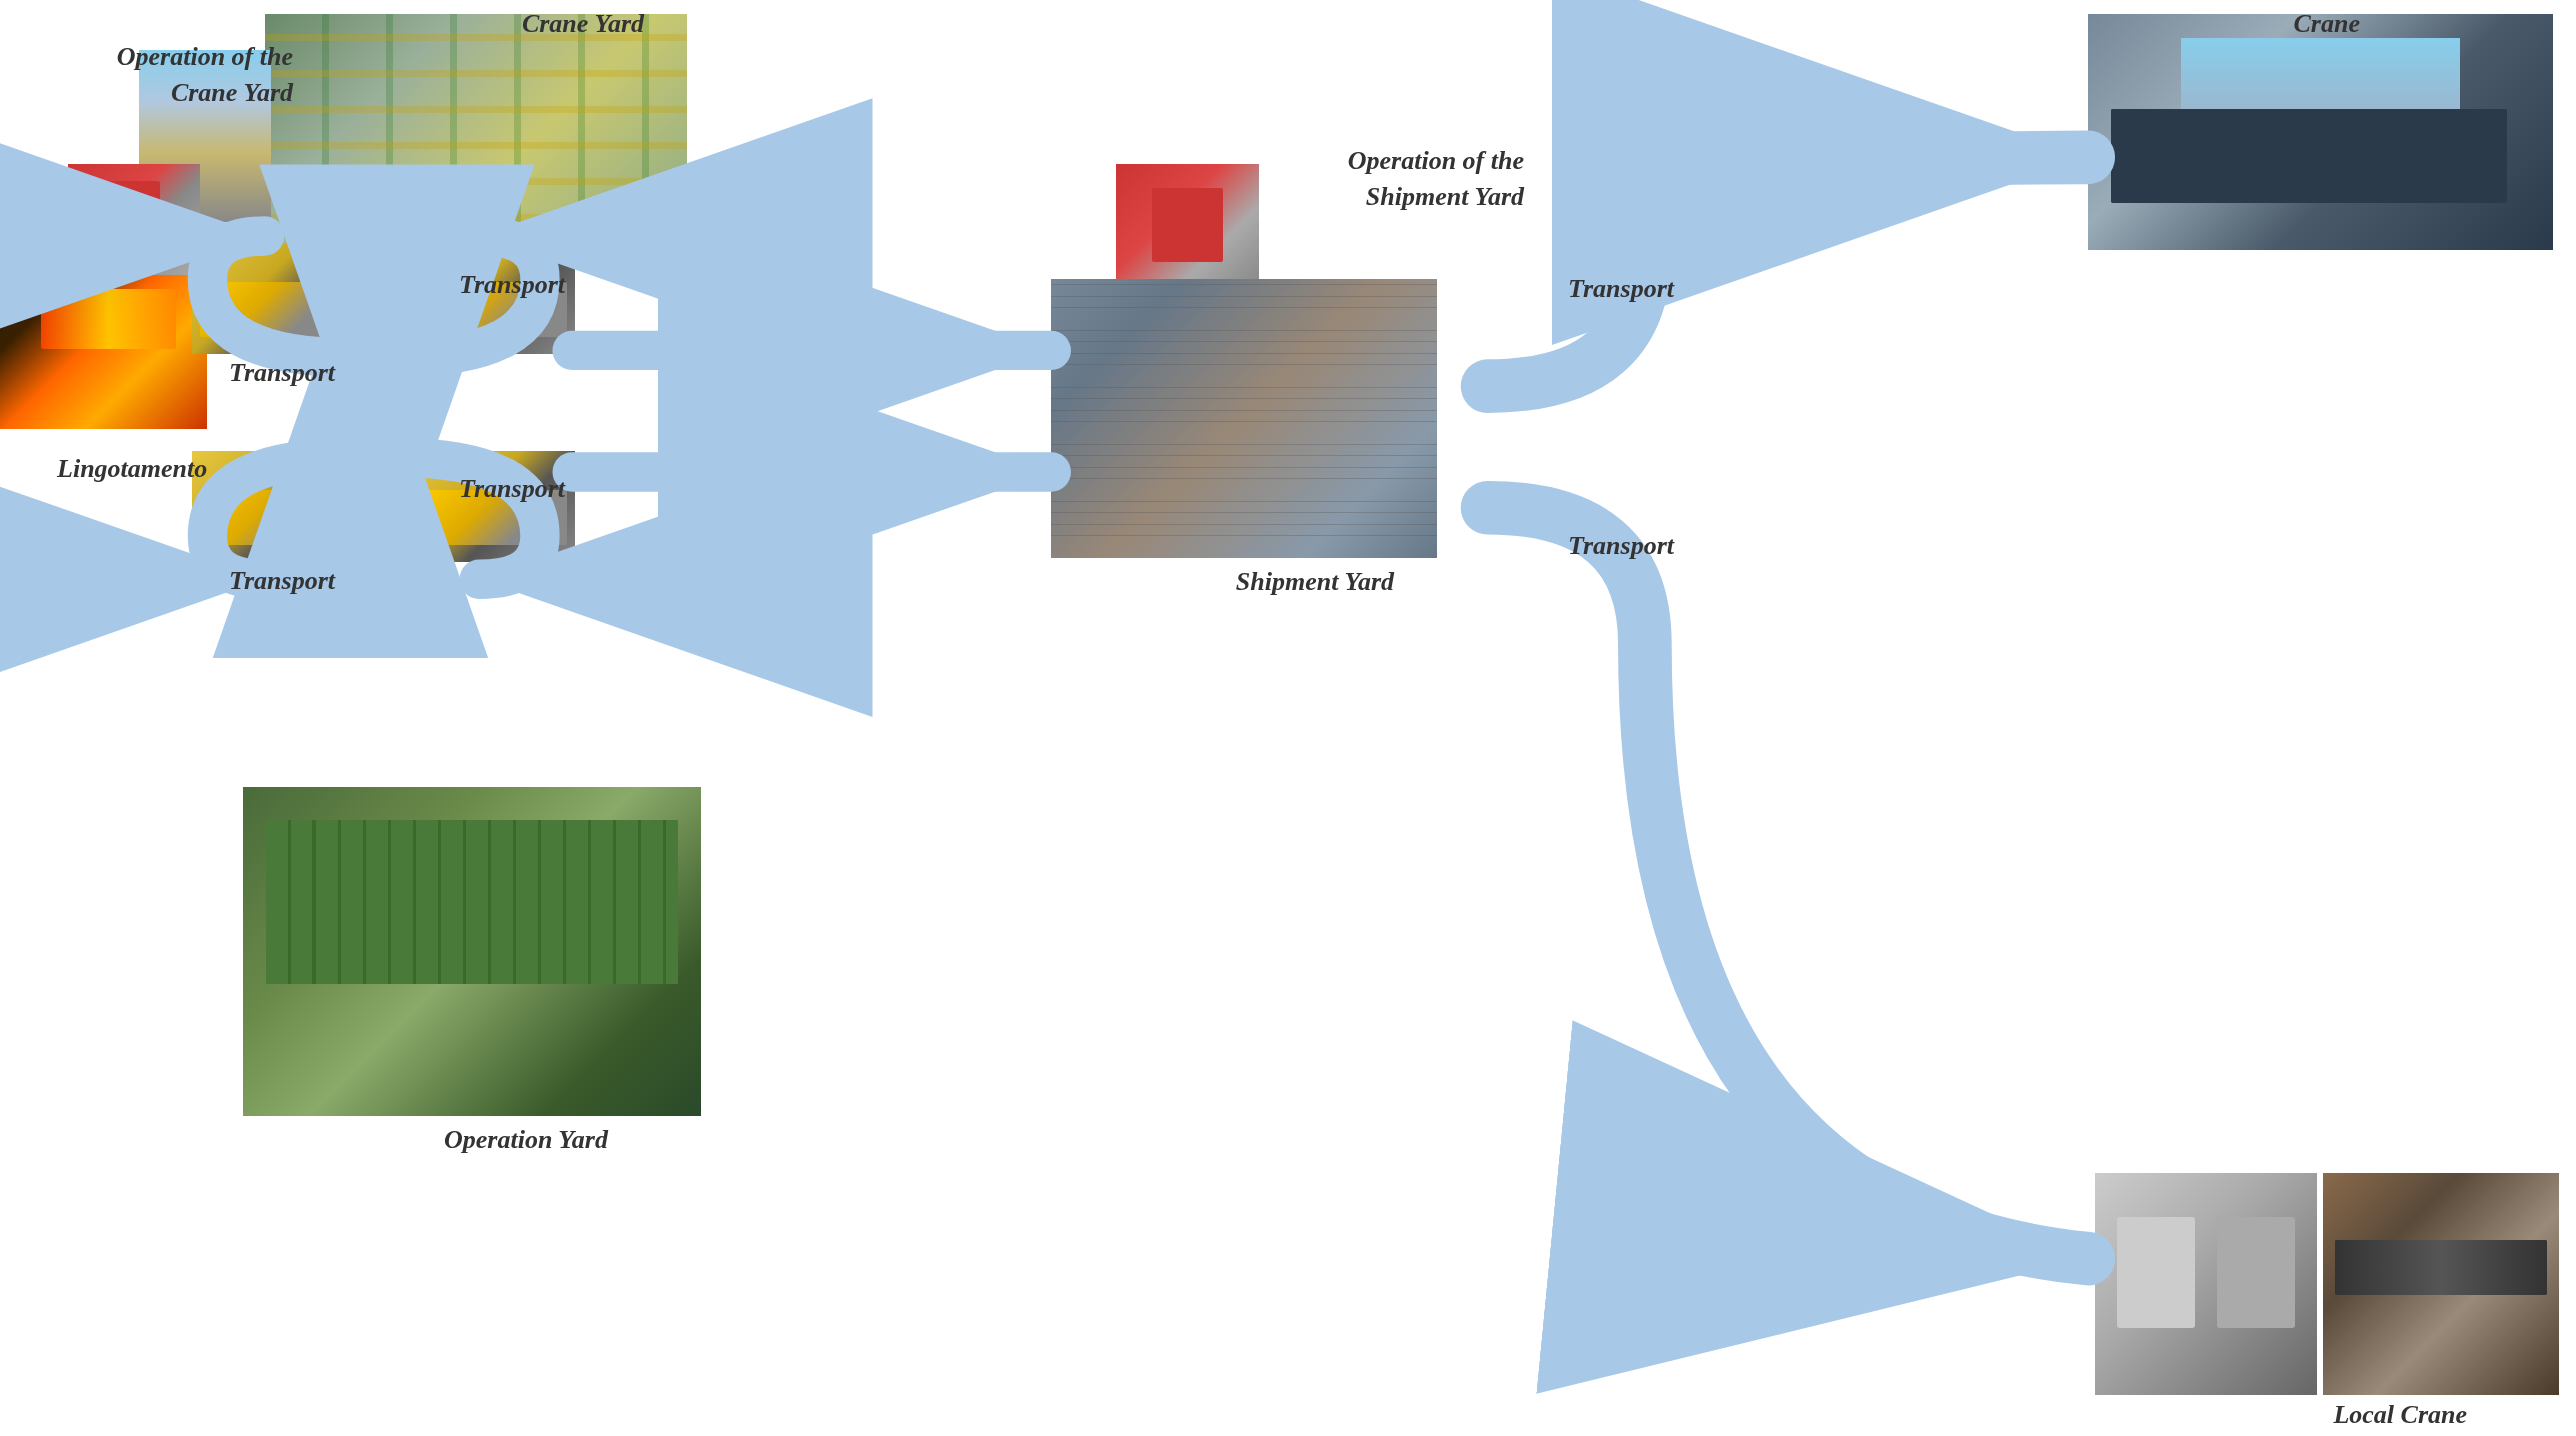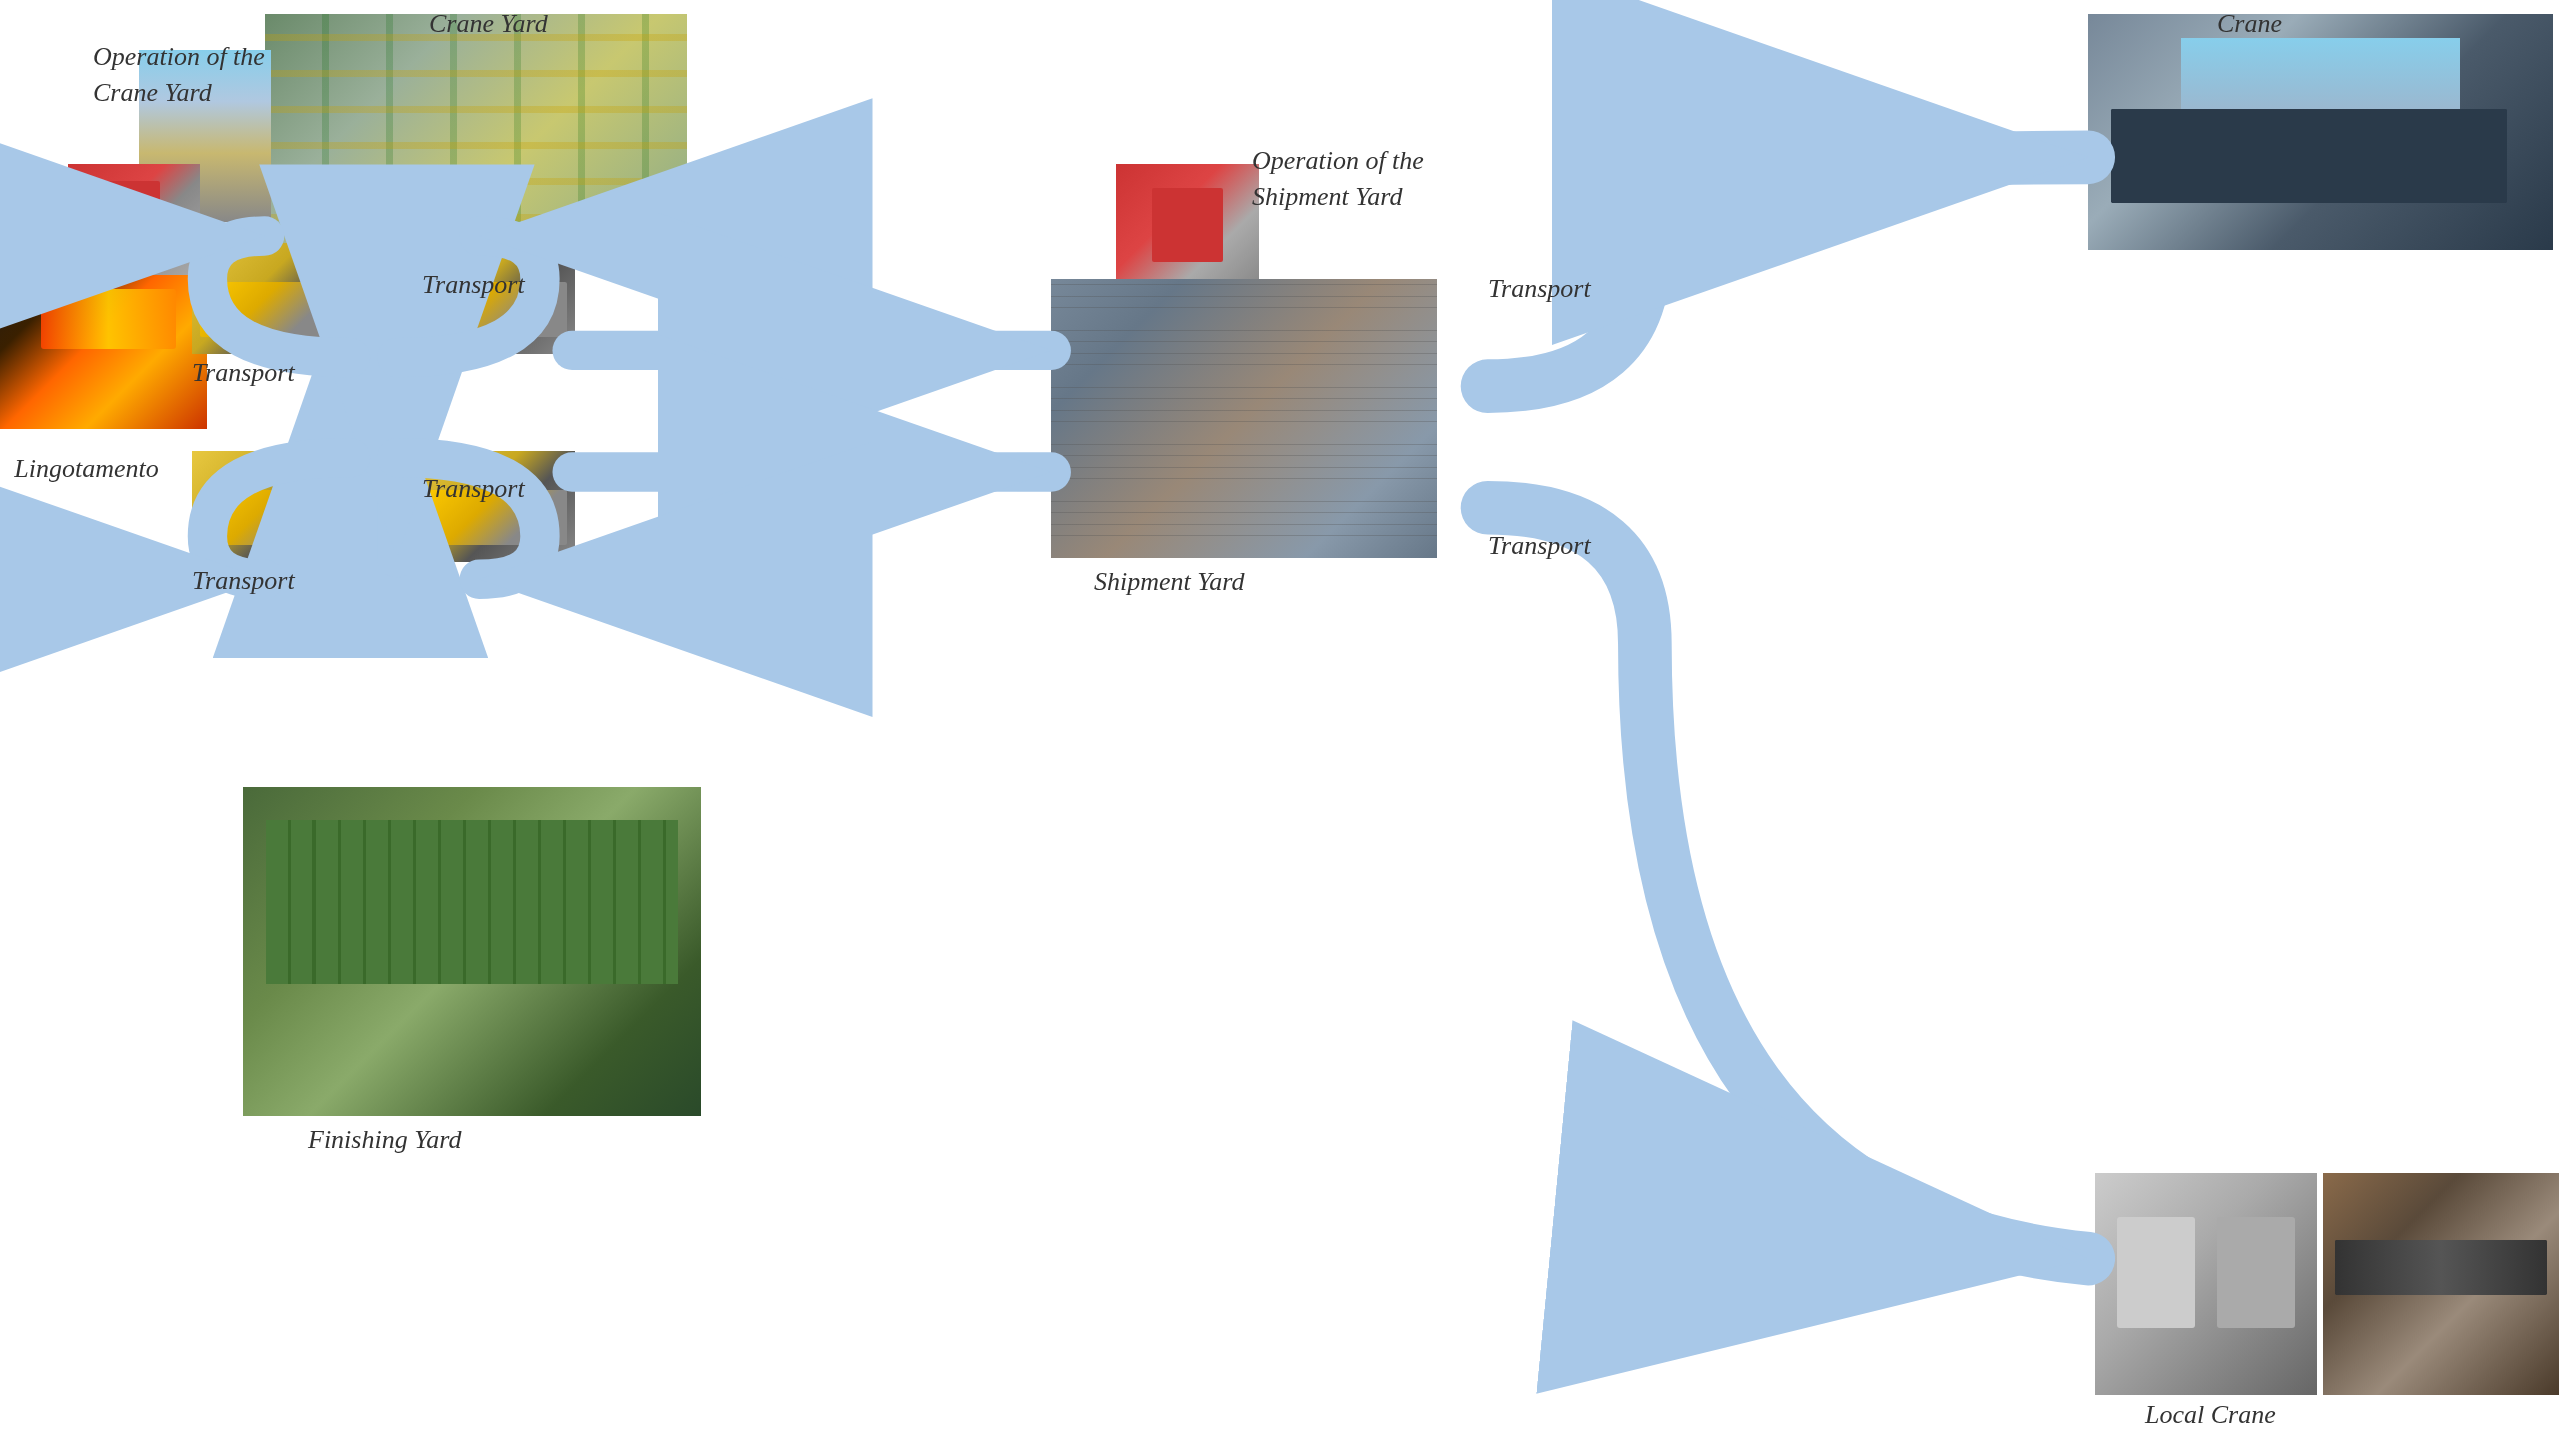--- a/index.html
+++ b/index.html
@@ -10,22 +10,23 @@
       font-family: 'Times New Roman', Times, serif;
       position: relative;
       overflow: hidden;
     }
 
     .label {
       position: absolute;
       font-size: 26px;
       color: #333;
       font-style: italic;
-      text-align: left;
+      text-align: right;
       line-height: 1.3;
+      font-weight: bold;
     }
 
     
     .photo {
       position: absolute;
       background: #888;
       overflow: hidden;
     }
 
     
@@ -321,16 +322,16 @@
 </div>
 
 <div class="label" style="left: 1094px; top: 565px; width: 300px;">Shipment Yard</div>
 
 <div class="label" style="left: 1488px; top: 272px; width: 186px;">Transport</div>
 
 <div class="label" style="left: 1488px; top: 529px; width: 186px;">Transport</div>
 
 <div class="label" style="left: 2217px; top: 7.2px; width: 143px;">Crane</div>
 
-<div class="label" style="left: 308px; top: 1123px; width: 300px;">Finishing Yard</div>
+<div class="label" style="left: 308px; top: 1123px; width: 300px;">Operation Yard</div>
 
 <div class="label" style="left: 2145px; top: 1398px; width: 322px;">Local Crane</div>
 
 
 </body></html>

